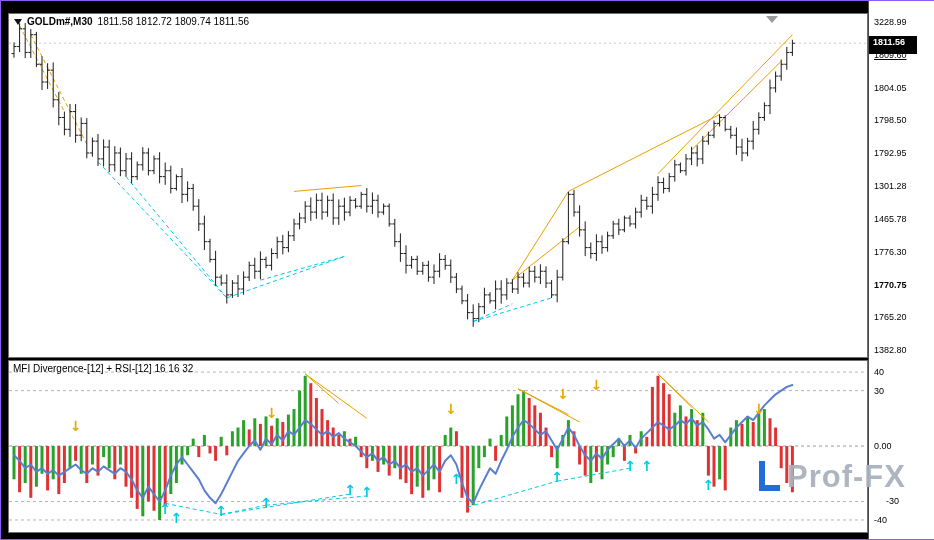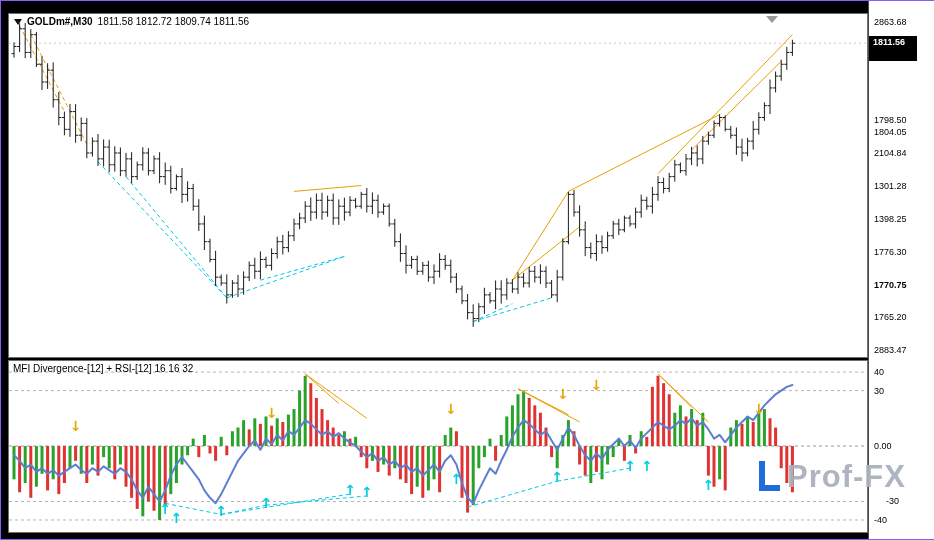--- a/index.html
+++ b/index.html
@@ -5,21 +5,21 @@
   html,body{margin:0;padding:0;background:#ffffff;font-family:"Liberation Sans",sans-serif;}
   .window{position:relative;width:932px;height:538px;border:1px solid #8b5cf6;background:#000000;overflow:hidden;padding-left:12px;}
   .main-pane{position:absolute;left:7px;top:12px;width:858px;height:343px;border:1px solid #6e6e6e;background:#fff;}
   .sub-pane{position:absolute;left:7px;top:359px;width:858px;height:171px;border:1px solid #6e6e6e;background:#fff;}
   .main-pane svg,.sub-pane svg{position:absolute;left:0;top:0;}
   .chart-header{position:absolute;left:5px;top:2px;font-size:10px;color:#000;display:flex;align-items:center;gap:5px;z-index:4;}
   .hdr-tri{width:0;height:0;border-left:4px solid transparent;border-right:4px solid transparent;border-top:6px solid #111;display:inline-block;}
   .indicator-label{position:absolute;left:4px;top:2px;font-size:10px;color:#000;z-index:4;}
   .axis-col{position:absolute;left:867px;top:0;width:65px;height:538px;background:#fff;border-left:1px solid #4a4a4a;}
   .axis-label{position:absolute;left:5px;font-size:9px;color:#000;white-space:nowrap;}
-  .price-badge{position:absolute;left:0;width:44px;height:25px;background:#000;color:#fff;font-size:9px;font-weight:bold;line-height:13px;padding-left:4px;z-index:6;}
+  .price-badge{position:absolute;left:0;width:44px;height:18px;background:#000;color:#fff;font-size:9px;font-weight:bold;line-height:13px;padding-left:4px;z-index:6;}
   .watermark{position:absolute;left:758px;top:460px;display:flex;gap:7px;z-index:5;opacity:.95;}
   .wm-icon{display:inline-block;width:15px;height:24px;border-left:6px solid #1565d8;border-bottom:6px solid #1565d8;margin-bottom:5px;}
   .wm-text{font-size:31px;font-weight:bold;color:#a9b2bd;letter-spacing:1px;line-height:1;}
 </style>
 </head>
 <body>
 
 <div class="window">
 
   <div class="main-pane">
@@ -656,31 +656,31 @@
           <text x="621" y="110.37297297297297" fill="#00cce0" text-anchor="middle">↑</text>
           <text x="637.8" y="110.37297297297297" fill="#00cce0" text-anchor="middle">↑</text>
           <text x="699.4" y="128.85945945945946" fill="#00cce0" text-anchor="middle">↑</text>
         </g>
       </svg>
     <div class="indicator-label">MFI Divergence-[12] + RSI-[12] 16 16 32</div>
   </div>
 
   <div class="axis-col">
     <div id="price-labels">
-        <div class="axis-label" style="top: 15.9836px;">2863.68</div>
+        <div class="axis-label" style="top: 15.9836px;">3228.99</div>
         <div class="axis-label" style="top: 48.8052px; text-decoration: underline;">1809.60</div>
-        <div class="axis-label" style="top: 81.6267px; margin-top: 44px;">1804.05</div>
+        <div class="axis-label" style="top: 81.6267px;">1804.05</div>
         <div class="axis-label" style="top: 114.448px;">1798.50</div>
-        <div class="axis-label" style="top: 147.27px;">2104.84</div>
+        <div class="axis-label" style="top: 147.27px;">1792.95</div>
         <div class="axis-label" style="top: 180.091px;">1301.28</div>
-        <div class="axis-label" style="top: 212.913px;">1398.25</div>
+        <div class="axis-label" style="top: 212.913px;">1465.78</div>
         <div class="axis-label" style="top: 245.734px;">1776.30</div>
         <div class="axis-label" style="top: 278.556px; font-weight: bold;">1770.75</div>
         <div class="axis-label" style="top: 311.378px;">1765.20</div>
-        <div class="axis-label" style="top: 344.199px;">2883.47</div>
+        <div class="axis-label" style="top: 344.199px;">1382.80</div>
       </div>
     <div class="price-badge" id="price-badge" style="top: 35.2141px;">1811.56</div>
     <div id="sub-labels">
         <div class="axis-label" style="top: 366.092px;">40</div>
         <div class="axis-label" style="top: 384.578px;">30</div>
         <div class="axis-label" style="top: 440.038px;">0.00</div>
         <div class="axis-label" style="top: 495.497px; margin-left: 12px;">-30</div>
         <div class="axis-label" style="top: 513.984px;">-40</div>
       </div>
   </div>

